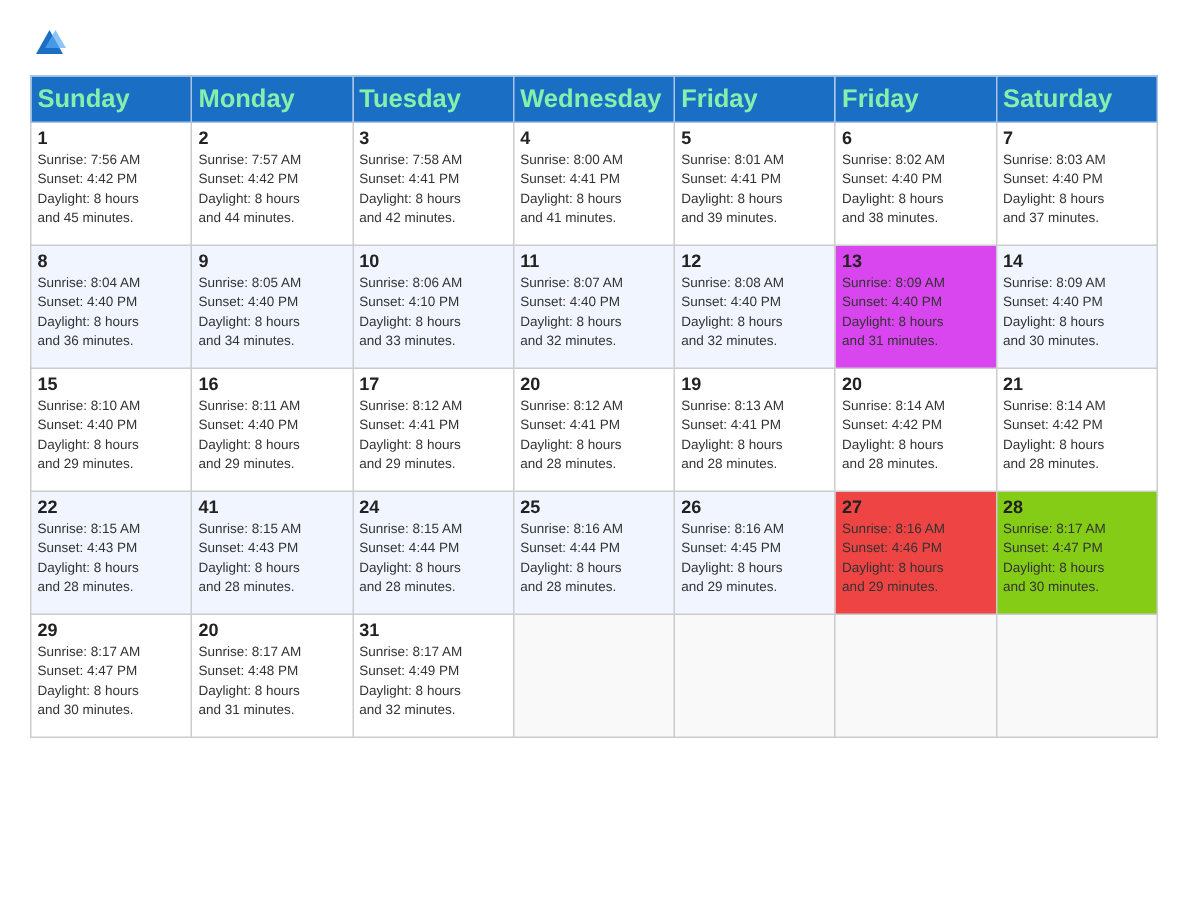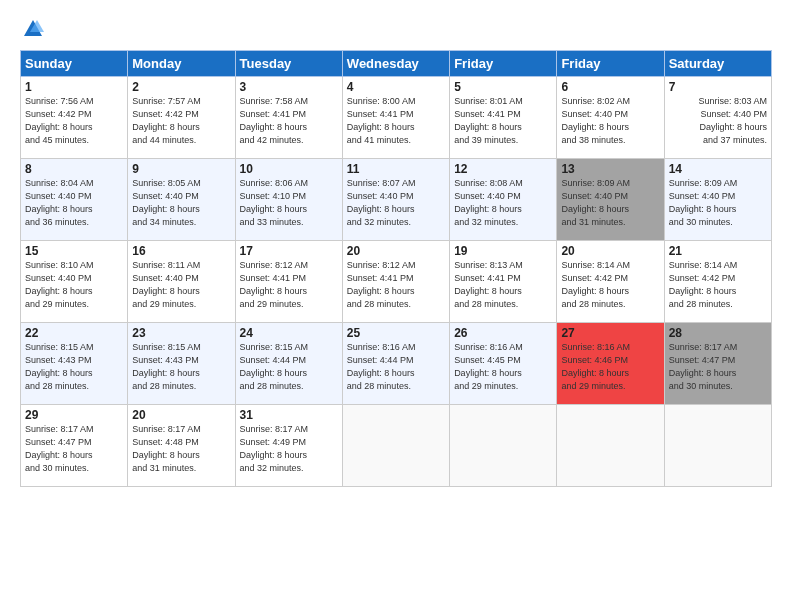--- a/index.html
+++ b/index.html
@@ -45,22 +45,22 @@
       font-size: 14px;
       color: #444;
     }
     .calendar {
       width: 100%;
       border-collapse: collapse;
       table-layout: fixed;
     }
     .calendar th {
       background-color: #1a6fc4;
-      color: #ffffff;
-      font-size: 13px;
+      color: #86efac;
+      font-size: 17px;
       font-weight: bold;
       padding: 5px 4px;
       text-align: left;
       border: 1px solid #aac4e8;
     }
     .calendar td {
       vertical-align: top;
       padding: 3px 4px;
       border: 1px solid #ccc;
       font-size: 9.5px;
@@ -161,21 +161,21 @@
           </td>
           <td>
             <span class="day-num">6</span>
             <div class="day-info" style="white-space: pre-line;">Sunrise: 8:02 AM
 Sunset: 4:40 PM
 Daylight: 8 hours
 and 38 minutes.</div>
           </td>
           <td>
             <span class="day-num">7</span>
-            <div class="day-info" style="white-space: pre-line; text-align: right;">Sunrise: 8:03 AM
+            <div class="day-info" style="white-space: pre-line;">Sunrise: 8:03 AM
 Sunset: 4:40 PM
 Daylight: 8 hours
 and 37 minutes.</div>
           </td>
         </tr>
         <tr>
           <td style="background: rgb(240, 245, 255);">
             <span class="day-num">8</span>
             <div class="day-info" style="white-space: pre-line;">Sunrise: 8:04 AM
 Sunset: 4:40 PM
@@ -203,21 +203,21 @@
 Daylight: 8 hours
 and 32 minutes.</div>
           </td>
           <td style="background: rgb(240, 245, 255); margin-top: 31px;">
             <span class="day-num">12</span>
             <div class="day-info" style="white-space: pre-line;">Sunrise: 8:08 AM
 Sunset: 4:40 PM
 Daylight: 8 hours
 and 32 minutes.</div>
           </td>
-          <td style="background: #a3a3a3;">
+          <td style="background: #d946ef;">
             <span class="day-num">13</span>
             <div class="day-info" style="white-space: pre-line;">Sunrise: 8:09 AM
 Sunset: 4:40 PM
 Daylight: 8 hours
 and 31 minutes.</div>
           </td>
           <td style="background: rgb(240, 245, 255);">
             <span class="day-num">14</span>
             <div class="day-info" style="white-space: pre-line;">Sunrise: 8:09 AM
 Sunset: 4:40 PM
@@ -278,21 +278,21 @@
         </tr>
         <tr>
           <td style="background: rgb(240, 245, 255);">
             <span class="day-num">22</span>
             <div class="day-info" style="white-space: pre-line;">Sunrise: 8:15 AM
 Sunset: 4:43 PM
 Daylight: 8 hours
 and 28 minutes.</div>
           </td>
           <td style="background: rgb(240, 245, 255);">
-            <span class="day-num">23</span>
+            <span class="day-num">41</span>
             <div class="day-info" style="white-space: pre-line;">Sunrise: 8:15 AM
 Sunset: 4:43 PM
 Daylight: 8 hours
 and 28 minutes.</div>
           </td>
           <td style="background: rgb(240, 245, 255);">
             <span class="day-num">24</span>
             <div class="day-info" style="white-space: pre-line;">Sunrise: 8:15 AM
 Sunset: 4:44 PM
 Daylight: 8 hours
@@ -312,21 +312,21 @@
 Daylight: 8 hours
 and 29 minutes.</div>
           </td>
           <td style="background: #ef4444;">
             <span class="day-num">27</span>
             <div class="day-info" style="white-space: pre-line;">Sunrise: 8:16 AM
 Sunset: 4:46 PM
 Daylight: 8 hours
 and 29 minutes.</div>
           </td>
-          <td style="background: #a3a3a3;">
+          <td style="background: #84cc16;">
             <span class="day-num">28</span>
             <div class="day-info" style="white-space: pre-line;">Sunrise: 8:17 AM
 Sunset: 4:47 PM
 Daylight: 8 hours
 and 30 minutes.</div>
           </td>
         </tr>
         <tr>
           <td>
             <span class="day-num">29</span>

